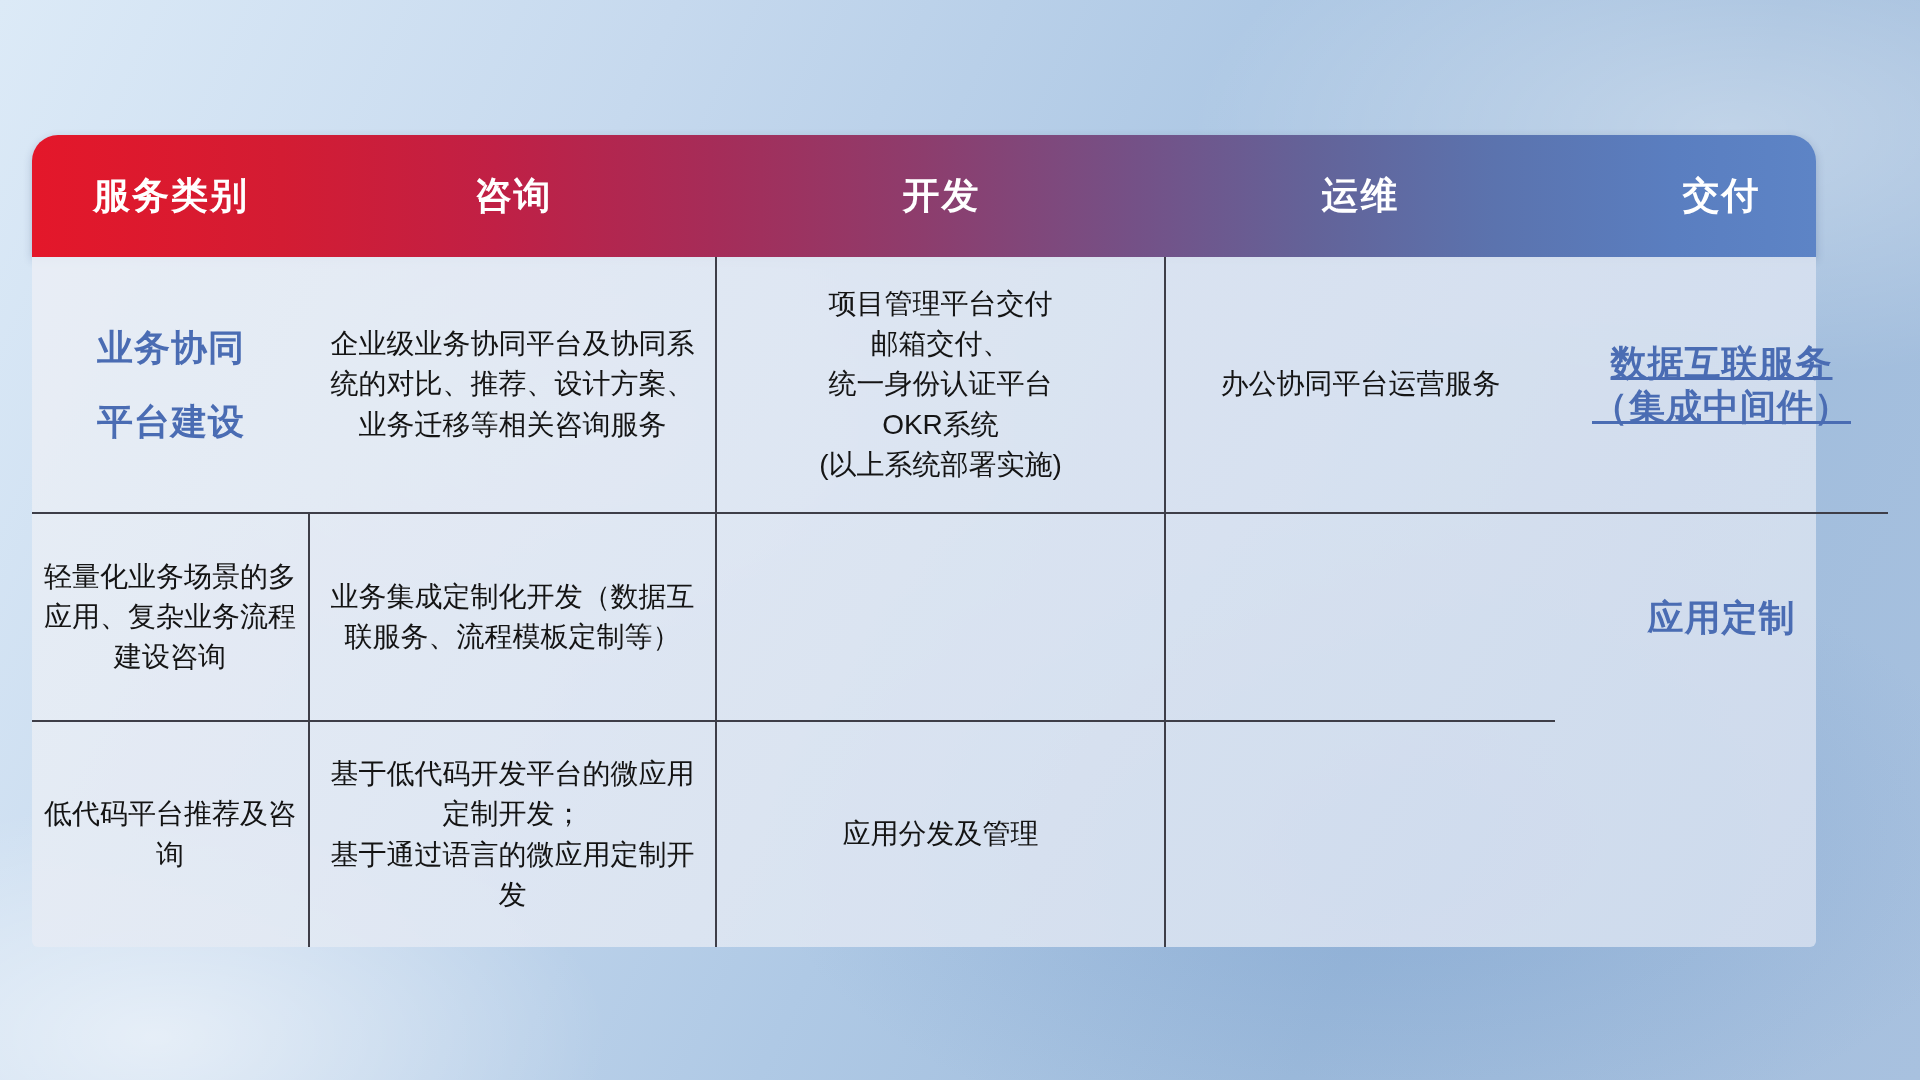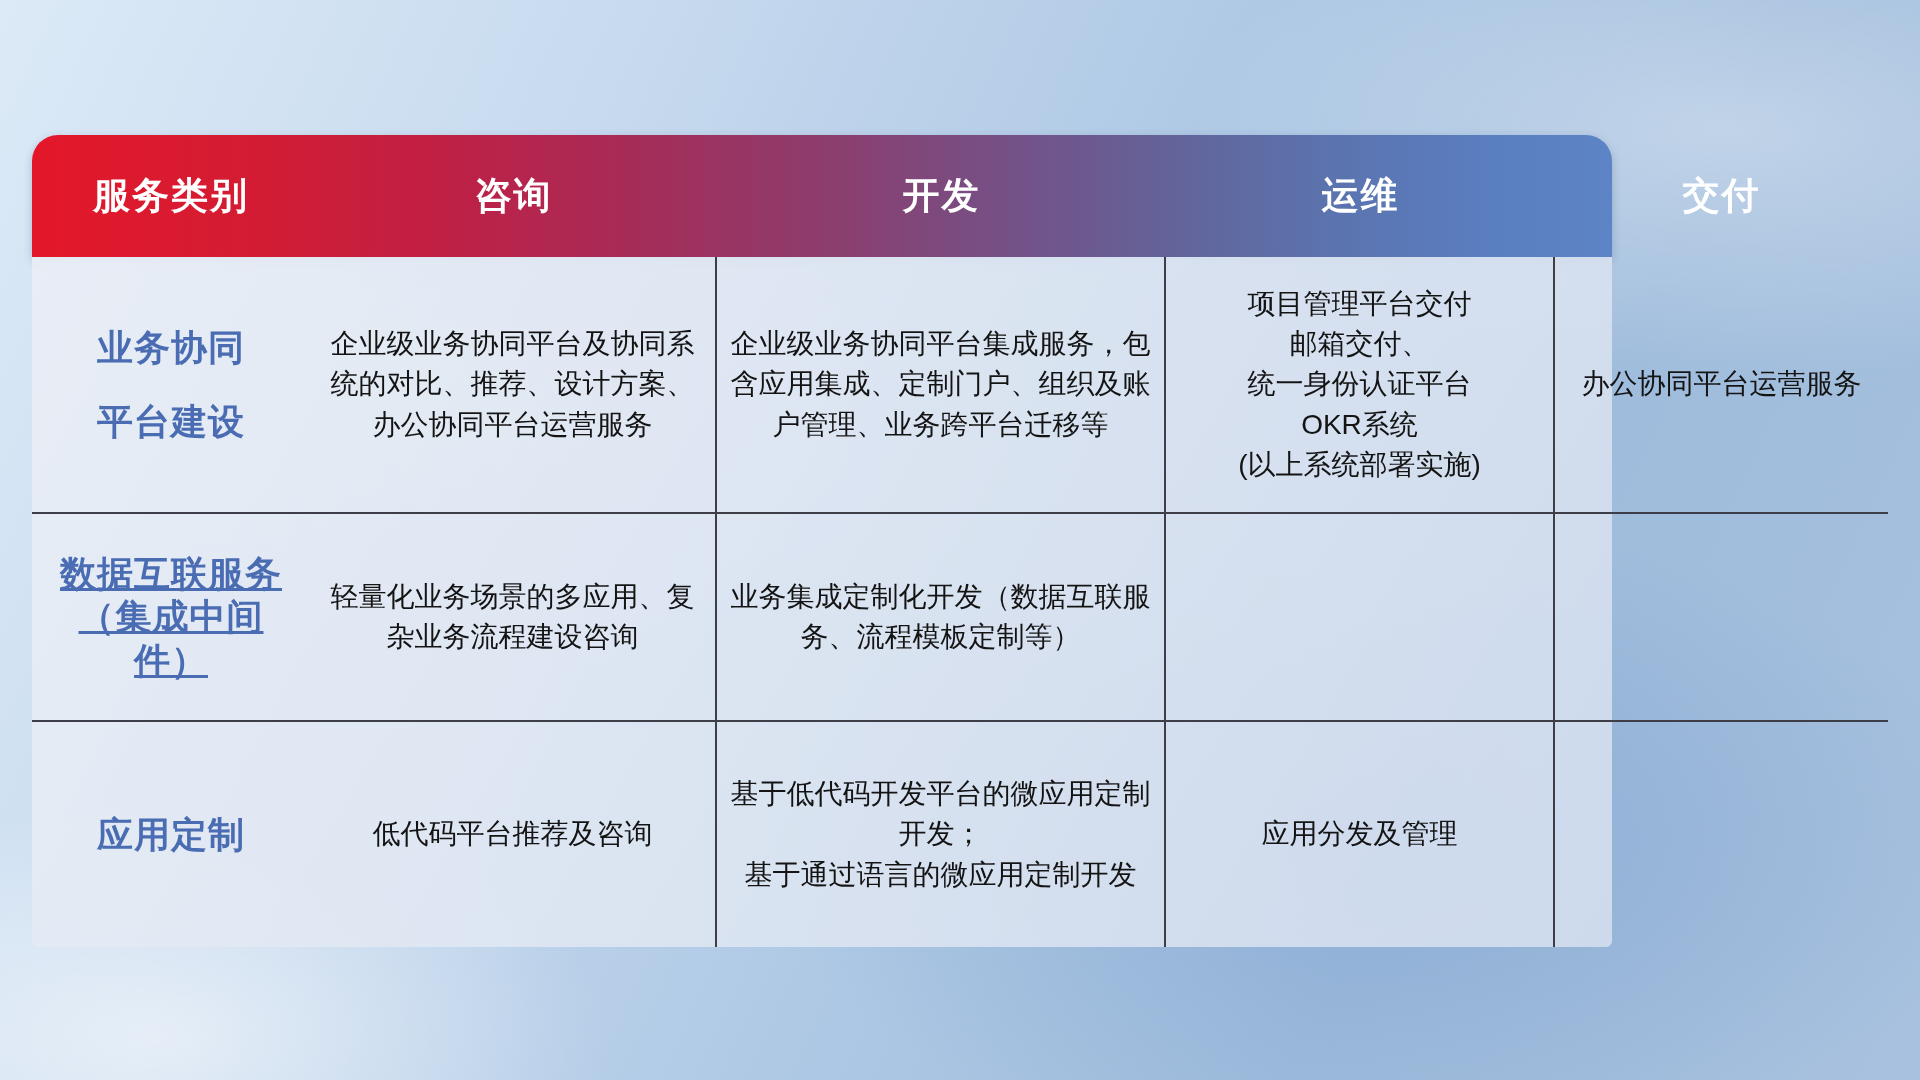--- a/index.html
+++ b/index.html
@@ -18,21 +18,21 @@
       radial-gradient(ellipse 900px 420px at 90% 12%, rgba(255,255,255,0.35), rgba(255,255,255,0) 60%),
       radial-gradient(ellipse 1000px 520px at 72% 78%, rgba(110,150,200,0.40), rgba(110,150,200,0) 62%),
       radial-gradient(ellipse 800px 400px at 30% 40%, rgba(255,255,255,0.22), rgba(255,255,255,0) 60%),
       linear-gradient(115deg, #dcEAf7 0%, #c6d9ee 28%, #afc9e5 52%, #9fbcdc 74%, #a8c1df 100%);
   }
 
   .table-wrap {
     position: absolute;
     left: 32px;
     top: 135px;
-    width: 1580px;
+    width: 1784px;
     height: 812px;
   }
 
   
   .table-header {
     display: grid;
     grid-template-columns: 278px 407px 449px 389px 333px;
     height: 122px;
     border-radius: 26px 26px 0 0;
     background: linear-gradient(90deg,
@@ -97,22 +97,21 @@
     <div class="header-cell">咨询</div>
     <div class="header-cell">开发</div>
     <div class="header-cell">运维</div>
     <div class="header-cell">交付</div>
   </div>
 
   <div class="table-body">
 
     <div class="cell category-cell category-spread h-rule">业务协同
 平台建设</div>
-    <div class="cell v-rule h-rule">企业级业务协同平台及协同系统的对比、推荐、设计方案、办公协同平台运营服务</div>
-    <div class="cell v-rule h-rule">企业级业务协同平台集成服务，包含应用集成、定制门户、组织及账户管理、业务跨平台迁移等</div>
+    <div class="cell v-rule h-rule">企业级业务协同平台及协同系统的对比、推荐、设计方案、业务迁移等相关咨询服务</div>
     <div class="cell v-rule h-rule">项目管理平台交付
 邮箱交付、
 统一身份认证平台
 OKR系统
 (以上系统部署实施)</div>
     <div class="cell h-rule">办公协同平台运营服务</div>
 
     <div class="cell category-cell category-tight h-rule">数据互联服务
 （集成中间件）</div>
     <div class="cell v-rule h-rule">轻量化业务场景的多应用、复杂业务流程建设咨询</div>

